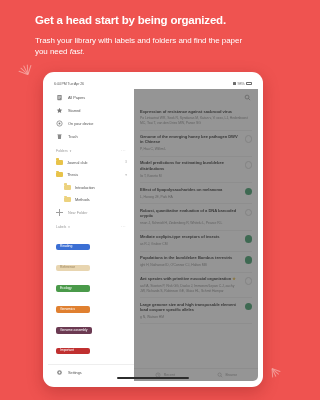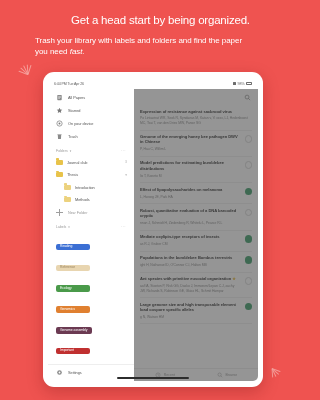--- a/index.html
+++ b/index.html
@@ -6,22 +6,22 @@
   html,body { width:300px; height:400px; overflow:hidden; }
   body {
     font-family:"Liberation Sans", sans-serif;
     background:#ef5350;
     position:relative;
   }
 
   
   .promo { position:absolute; left:35px; top:14px; width:250px; }
   .promo-title {
-    font-size:11.5px; font-weight:normal; color:#ffffff;
-    letter-spacing:-0.2px; line-height:1.2;margin-left:36px;
+    font-size:11.5px; font-weight:bold; color:#ffffff;
+    letter-spacing:-0.2px; line-height:1.2;
   }
   .promo-sub {
     margin-top:7px; font-size:8px; color:#ffffff;
     line-height:1.45; letter-spacing:-0.05px; max-width:212px;
   }
   .promo-sub i { font-style:italic;margin-top:8px; }
 
   
   .sparkle { position:absolute; pointer-events:none; }
   .sparkle span {

